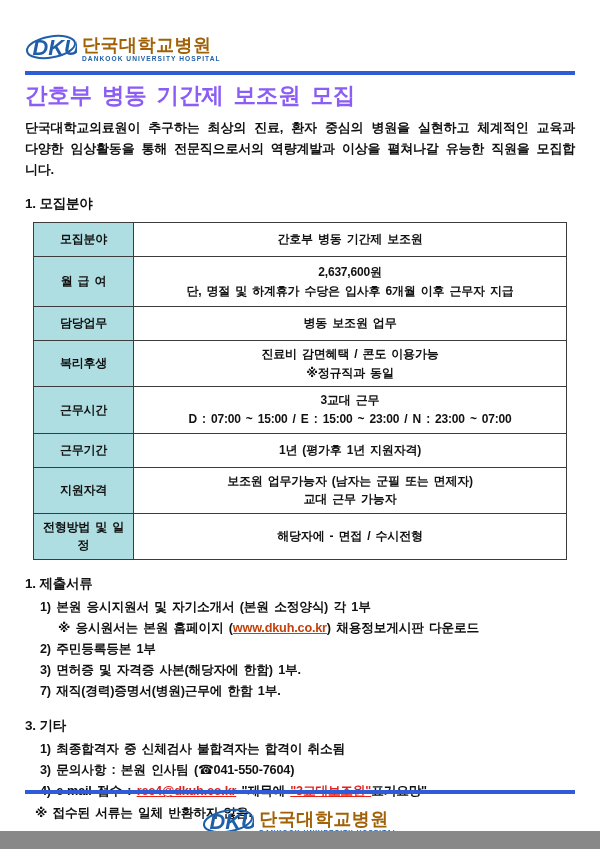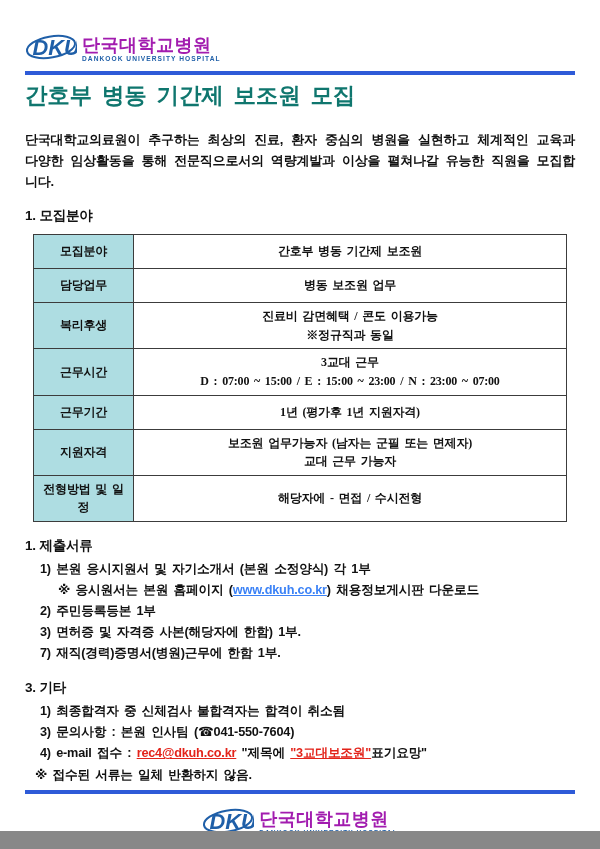--- a/index.html
+++ b/index.html
@@ -12,50 +12,49 @@
     font-family:"Liberation Sans","DejaVu Sans",sans-serif;
     color:#111;
     overflow:hidden;
   }
   .content { padding:0 25px; }
 
   
   .logo { display:flex; align-items:center; gap:5px; }
   .logo-mark { flex:0 0 auto; }
   .logo-text { display:flex; flex-direction:column; line-height:1; }
-  .logo-ko { font-size:18px; font-weight:800; color:#a21caf; letter-spacing:0.5px; }
+  .logo-ko { font-size:18px; font-weight:800; color:#a16207; letter-spacing:0.5px; }
   .logo-en { font-size:6.6px; font-weight:700; color:#1f5fa8; letter-spacing:0.16em; margin-top:2px; }
 
   .header { padding-top:30px; }
   .rule-blue { height:4px; background:#2e5bd8; margin-top:3px; }
 
   
   .doc-title {
-    font-size:22.5px; font-weight:800; color:#0f766e;
+    font-size:22.5px; font-weight:800; color:#8b5cf6;
     margin-top:5px; letter-spacing:-0.2px; word-spacing:4px;
   }
   .intro {
-    margin-top:18px;
+    margin-top:6px;
     font-size:13px; font-weight:700; line-height:1.62;
     text-align:justify; word-spacing:3px; letter-spacing:-0.2px;
   }
 
   
   .sec-heading {
     font-size:13.5px; font-weight:700; letter-spacing:-0.2px;
     margin-top:15px;
   }
 
   
   .recruit-table {
     border-collapse:collapse;
     margin:9px 0 0 8px;
     width:534px;
     table-layout:fixed;
-    font-family:Liberation Serif, serif;
   }
   .recruit-table td {
     border:1px solid #3c3c3c;
     font-size:12px; font-weight:700;
     text-align:center; vertical-align:middle;
     padding:4px 6px;
     letter-spacing:-0.2px; word-spacing:2px;
     line-height:1.55;
   }
   .recruit-table td.lbl {
@@ -69,21 +68,21 @@
   
   .list { margin-top:4px; }
   .list-item {
     font-size:12.7px; font-weight:700; line-height:1.66;
     letter-spacing:-0.2px; word-spacing:2px;
     margin-left:15px;
   }
   .list-item.deep { margin-left:33px; }
   .list-item.note { margin-left:10px; }
 
-  .link-blue { color:#3b82f6; text-decoration:underline; font-weight:700; cursor:pointer; }
+  .link-blue { color:#c2410c; text-decoration:underline; font-weight:700; cursor:pointer; }
   .link-red  { color:#e3231a; text-decoration:underline; font-weight:700; cursor:pointer; }
 
   
   .footer { position:absolute; top:790px; left:25px; width:550px; }
   .footer .rule-blue { margin-top:0; }
   .footer-logo { display:flex; justify-content:center; margin-top:10px; }
 </style>
 </head>
 <body>
 
@@ -112,20 +111,27 @@
     <p class="intro">단국대학교의료원이 추구하는 최상의 진료, 환자 중심의 병원을 실현하고 체계적인 교육과 다양한 임상활동을 통해 전문직으로서의 역량계발과 이상을 펼쳐나갈 유능한 직원을 모집합니다.</p>
 
     <div class="sec-heading">1. 모집분야</div>
 
     <table class="recruit-table">
       <tbody>
         <tr>
           <td class="lbl r-1line">모집분야</td>
           <td>
             <div>간호부 병동 기간제 보조원</div>
+          </td>
+        </tr>
+        <tr>
+          <td class="lbl r-2line">월 급 여</td>
+          <td>
+            <div>2,637,600원</div>
+            <div>단, 명절 및 하계휴가 수당은 입사후 6개월 이후 근무자 지급</div>
           </td>
         </tr>
         <tr>
           <td class="lbl r-1line">담당업무</td>
           <td>
             <div>병동 보조원 업무</div>
           </td>
         </tr>
         <tr>
           <td class="lbl r-tall">복리후생</td>

